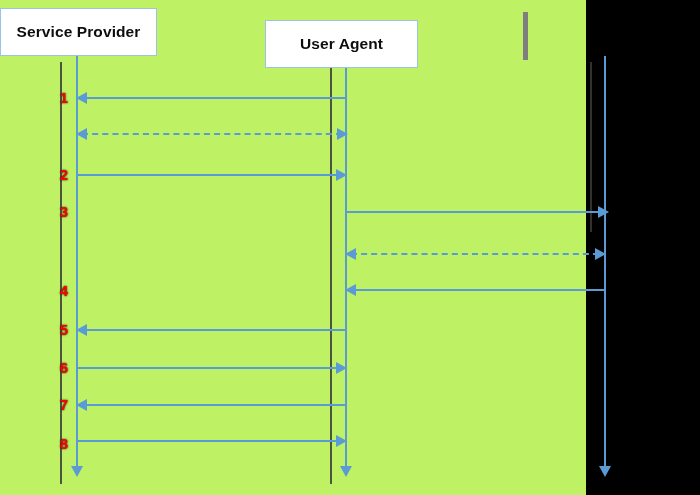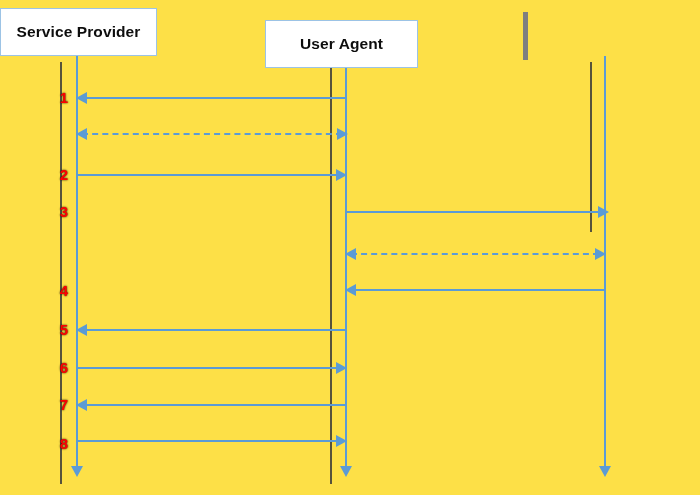--- a/index.html
+++ b/index.html
@@ -1,20 +1,20 @@
 <!DOCTYPE html>
 <html><head>
 <meta charset="utf-8">
 <style>
   html,body{margin:0;padding:0;background:#000;}
   body{
     font-family:"Liberation Sans", sans-serif;
     width:700px;height:495px;overflow:hidden;position:relative;
   }
-  #canvas{position:absolute;left:0;top:0;width:700px;height:495px;background:#fde047;}
+  #canvas{position:absolute;left:0;top:0;width:586px;height:495px;background:#bef264;}
 
   
   .actor-box{
     position:absolute;background:#ffffff;border:1.5px solid #9cc3e5;
     display:flex;align-items:center;justify-content:center;
     box-sizing:border-box;z-index:6;
   }
   .actor-label{
     color:#0d0d0d;font-size:15.5px;font-weight:bold;letter-spacing:.1px;
     white-space:nowrap;

